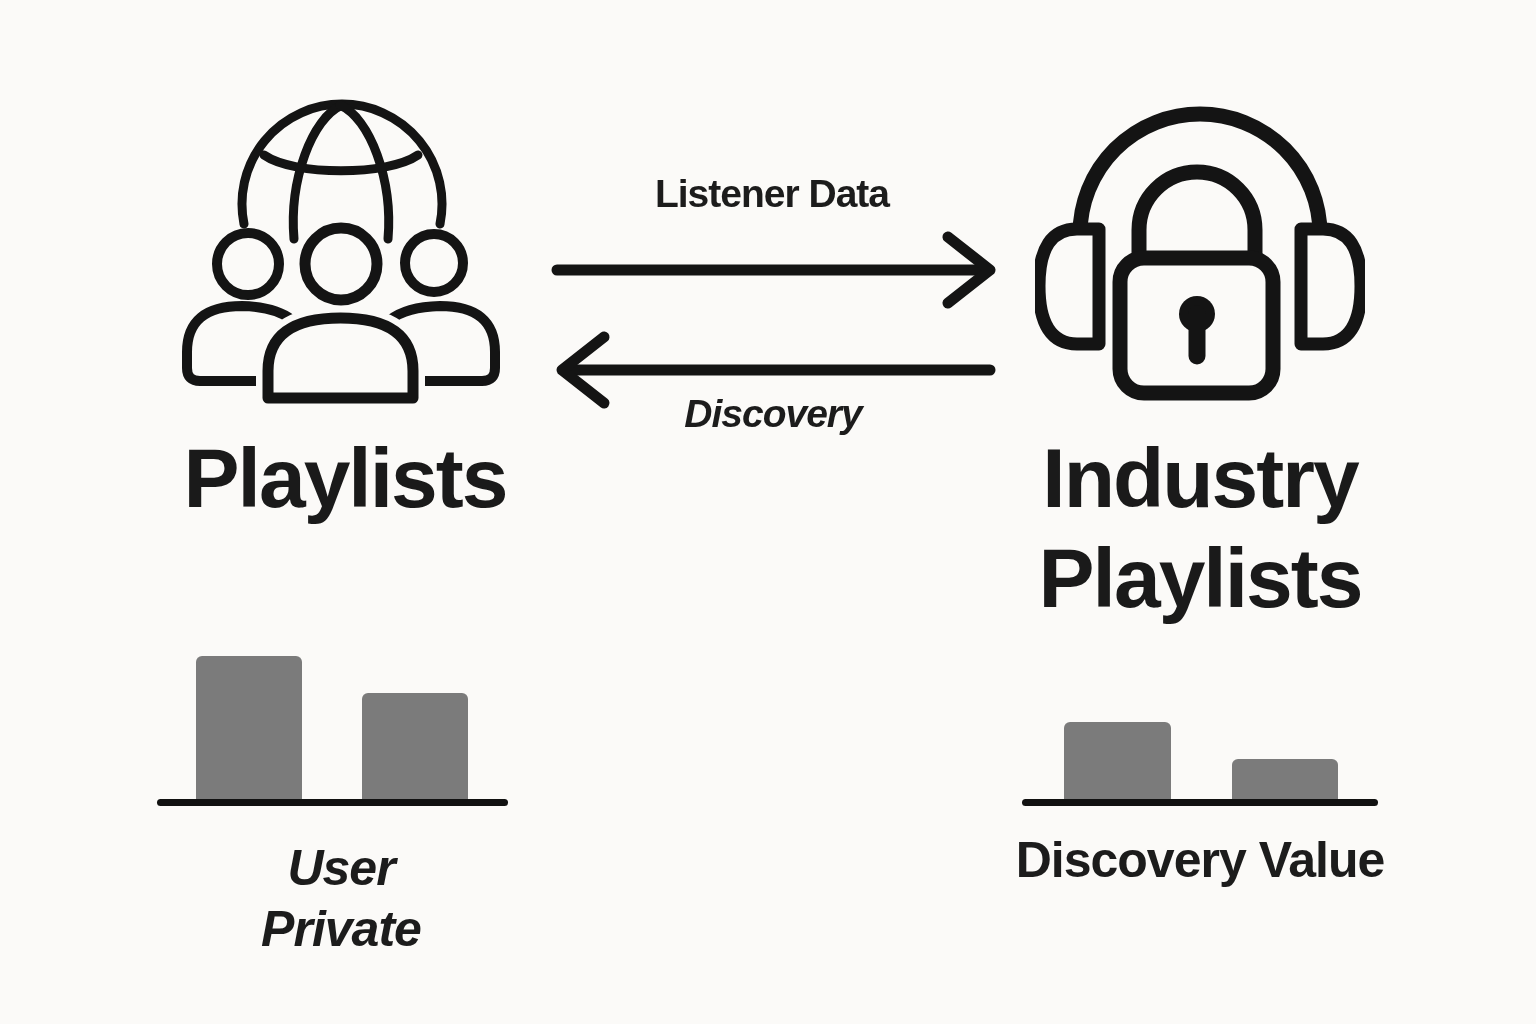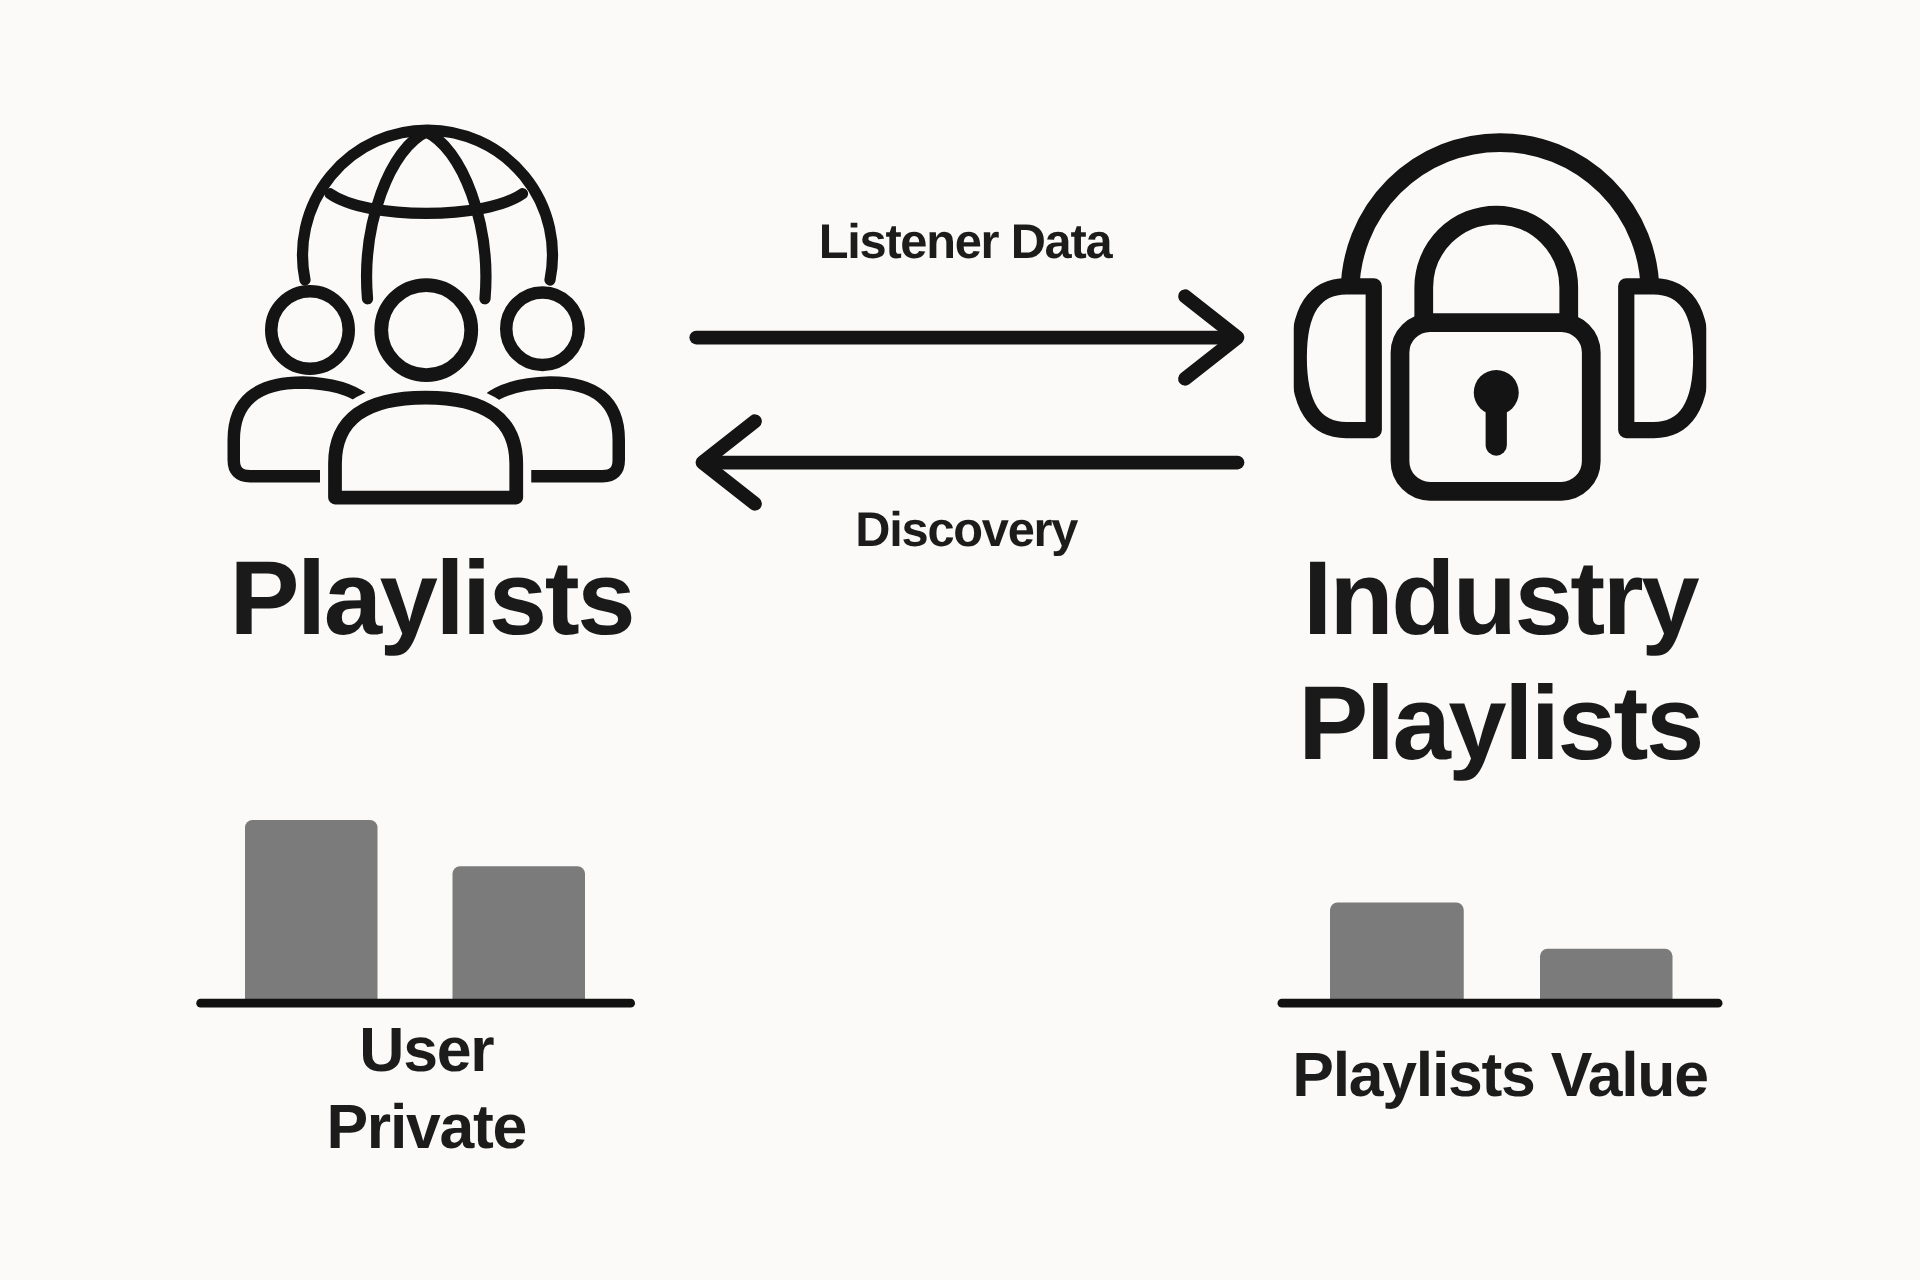--- a/index.html
+++ b/index.html
@@ -114,34 +114,34 @@
 
 <div class="abs" style="left:540px;top:325px;">
   <svg width="470" height="90" viewBox="0 0 470 90">
     <g fill="none" stroke="#141414" stroke-width="11" stroke-linecap="round" stroke-linejoin="round">
       <path d="M 450,45 L 28,45"></path>
       <polyline points="64,12 22,45 64,78"></polyline>
     </g>
   </svg>
 </div>
 
-<div class="abs flow-label" style="left:523px;top:403px;">Discovery</div>
+<div class="abs flow-label" style="left:523px;top:392px;font-style:italic;">Discovery</div>
 
 <div class="chart" style="left:157px;top:648px;width:351px;height:158px;">
   <div class="bar" style="left: 39px; width: 106px; height: 145px;"></div>
   <div class="bar" style="left: 205px; width: 106px; height: 108px;"></div>
   <div class="baseline"></div>
 </div>
 
-<div class="abs chart-label" style="left:91px;top:810px;">
+<div class="abs chart-label" style="left:91px;top:838px;font-style:italic;">
   <div>User</div>
   <div>Private</div>
 </div>
 
 <div class="chart" style="left:1022px;top:648px;width:356px;height:158px;">
   <div class="bar" style="left: 42px; width: 107px; height: 79px;"></div>
   <div class="bar" style="left: 210px; width: 106px; height: 42px;"></div>
   <div class="baseline"></div>
 </div>
 
 <div class="abs chart-label" style="left:950px;top:830px;">
-  <div>Playlists Value</div>
+  <div>Discovery Value</div>
 </div>
 
 </body></html>

